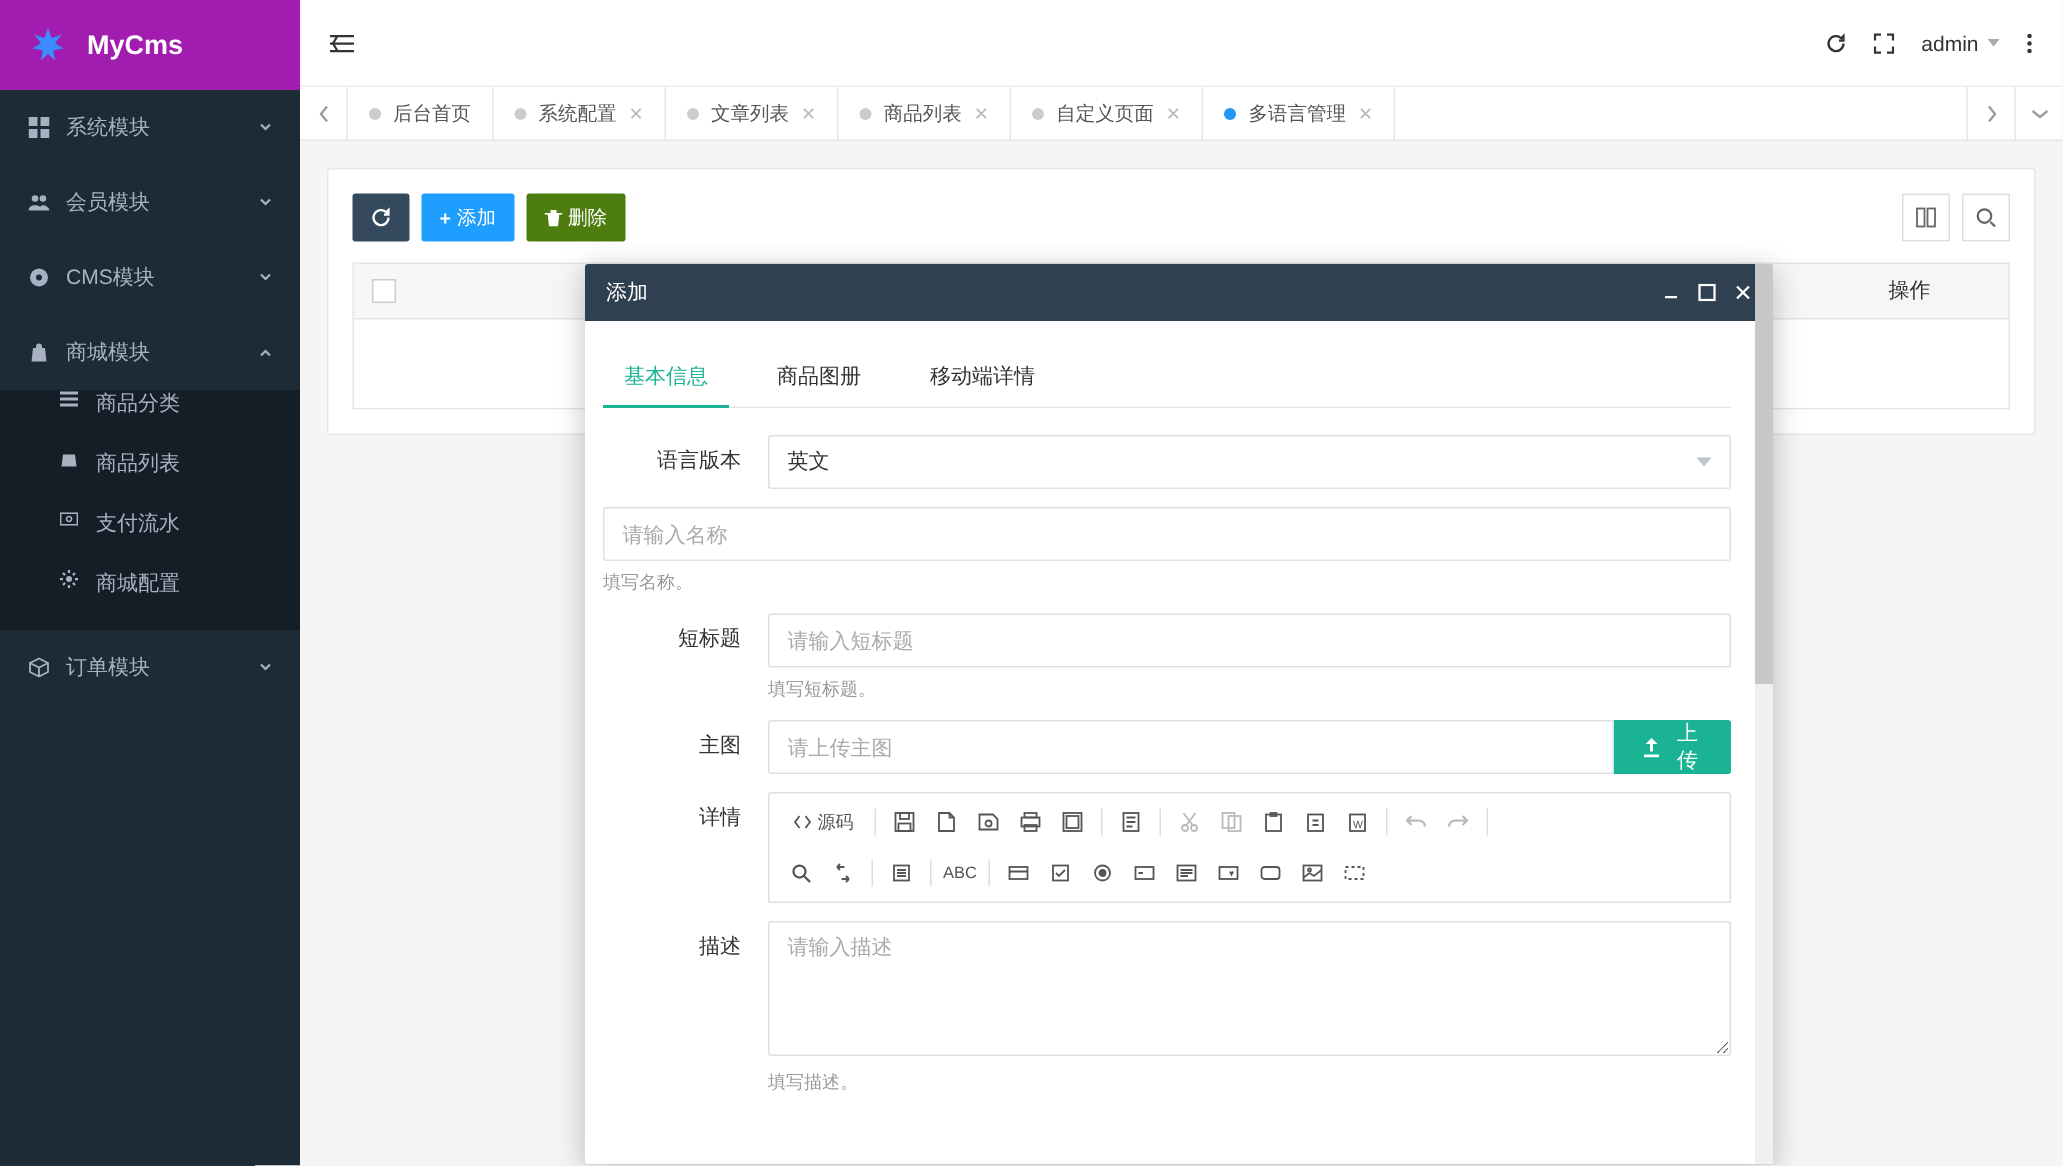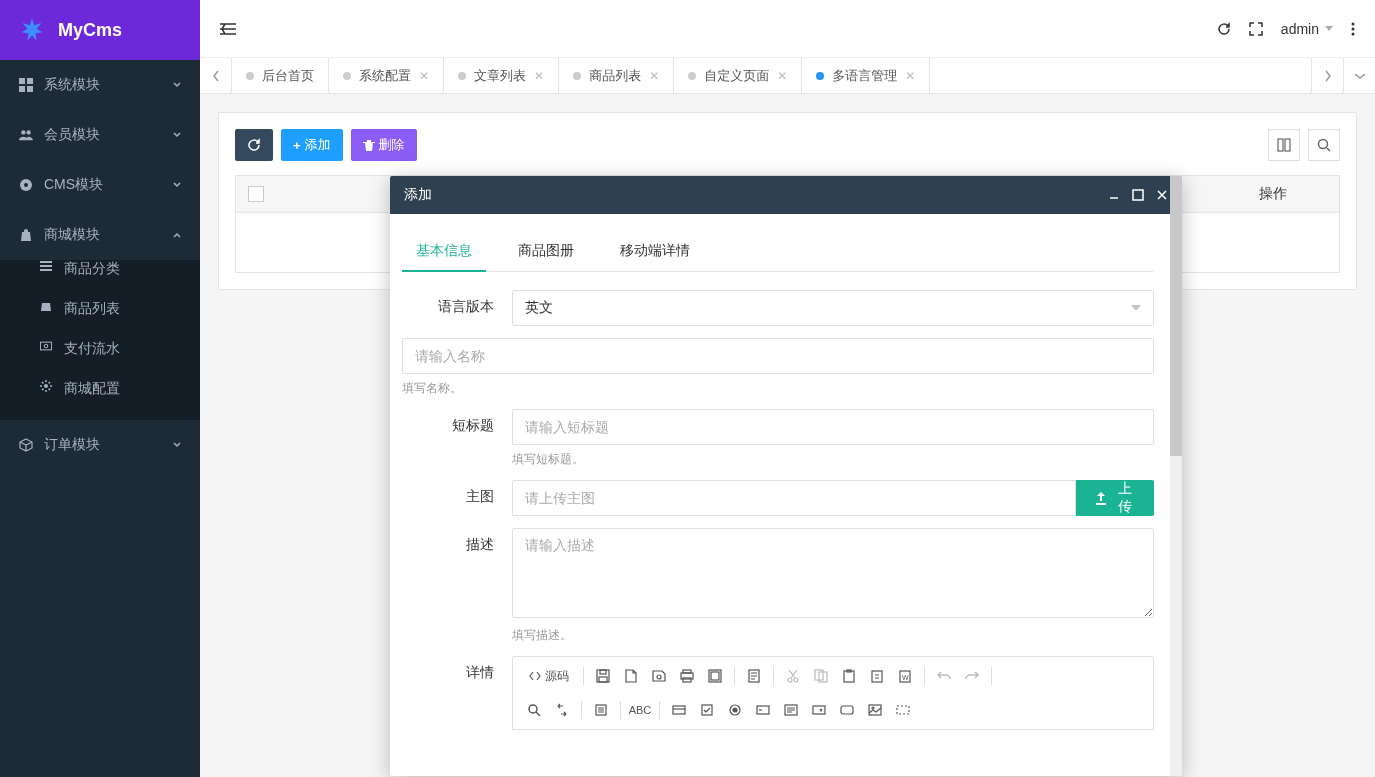--- a/index.html
+++ b/index.html
@@ -1,20 +1,20 @@
 <!DOCTYPE html>
 <html><head>
 <meta charset="utf-8">
 <style>
 * { margin: 0; padding: 0; box-sizing: border-box; }
 body { font-family: -apple-system, BlinkMacSystemFont, "Segoe UI", "Microsoft YaHei", sans-serif; font-size: 14px; color: #333; background: #f5f5f5; width: 1375px; height: 777px; overflow: hidden; position: relative; }
 
 
 .sidebar { width: 200px; height: 777px; background: #1c2b36; color: #fff; float: left; }
-.logo-area { height: 60px; display: flex; align-items: center; padding-left: 18px; background: #6d28d9; }
+.logo-area { height: 60px; display: flex; align-items: center; padding-left: 18px; background: #a21caf; }
 .logo-icon { width: 28px; height: 28px; margin-right: 12px; color: #3b8cff; }
 .logo-text { font-size: 18px; font-weight: 600; color: #fff; }
 .nav-item { height: 50px; display: flex; align-items: center; padding: 0 18px; color: #a7b1c2; cursor: pointer; position: relative; }
 .nav-item.expanded { background: #1c2b36; }
 .nav-icon { width: 16px; margin-right: 10px; display: inline-flex; justify-content: center; }
 .nav-label { flex: 1; }
 .nav-chevron { font-size: 12px; color: #a7b1c2; }
 .sub-nav { background: #131e26; }
 .sub-item { height: 40px; display: flex; align-items: flex-start; padding-left: 38px; color: #a7b1c2; cursor: pointer; }
 .sub-icon { width: 16px; margin-right: 10px; display: inline-flex; justify-content: center; font-size: 12px; }
@@ -38,21 +38,21 @@
 .tab.active .tab-dot { background: #2196f3; }
 .tab-close { margin-left: 8px; color: #bbb; font-size: 12px; cursor: pointer; }
 
 
 .content { flex: 1; padding: 18px; position: relative; }
 .panel { background: #fff; border: 1px solid #e5e5e5; border-radius: 2px; padding: 16px; }
 .toolbar { display: flex; align-items: center; }
 .btn { height: 32px; padding: 0 12px; border: none; border-radius: 2px; cursor: pointer; font-size: 13px; display: inline-flex; align-items: center; margin-right: 8px; color: #fff; }
 .btn-dark { background: #34495e; }
 .btn-blue { background: #1e9fff; }
-.btn-red { background: #8b5cf6; }
+.btn-red { background: #4d7c0f; }
 .toolbar-spacer { flex: 1; }
 .tool-icon-btn { width: 32px; height: 32px; border: 1px solid #ddd; background: #fff; display: inline-flex; align-items: center; justify-content: center; margin-left: 8px; cursor: pointer; color: #666; }
 .table-head { margin-top: 14px; height: 38px; background: #f6f6f6; border: 1px solid #e5e5e5; display: flex; align-items: center; padding: 0 12px; }
 .table-check { width: 16px; height: 16px; border: 1px solid #ccc; background: #fff; cursor: pointer; }
 .table-body { height: 60px; border: 1px solid #e5e5e5; border-top: none; }
 
 
 .modal { position: absolute; left: 390px; top: 176px; width: 792px; height: 600px; background: #fff; box-shadow: 0 4px 20px rgba(0,0,0,0.25); border-radius: 2px; display: flex; flex-direction: column; overflow: hidden; }
 .modal-head { height: 38px; background: #2f4050; color: #fff; display: flex; align-items: center; padding: 0 14px; font-size: 14px; }
 .modal-head-spacer { flex: 1; }
@@ -402,28 +402,20 @@
                   <path d="M7 1l4 4H8v5H6V5H3z M2 12h10v2H2z"></path>
                 </svg>
               </span>
             <span>上传</span>
           </button>
         </div>
       </div>
     </div>
 
     <div class="form-row">
-      <div class="form-label">描述</div>
-      <div class="form-field">
-        <textarea class="form-textarea" placeholder="请输入描述" style=""></textarea>
-        <div class="form-hint">填写描述。</div>
-      </div>
-    </div>
-
-    <div class="form-row">
       <div class="form-label">详情</div>
       <div class="form-field">
         <div class="editor-toolbar">
           <span class="ed-src">
               <span style="margin-right:4px">
                 <svg width="12" height="12" viewBox="0 0 12 12" fill="none" stroke="#555" stroke-width="1.2">
                   <path d="M4 2L1 6l3 4M8 2l3 4-3 4"></path>
                 </svg>
               </span>
               <span>源码</span>
@@ -585,17 +577,25 @@
             </span>
           <span class="ed-btn">
               <svg width="14" height="10" viewBox="0 0 14 10" fill="none" stroke="#555" stroke-width="1.2" stroke-dasharray="2">
                 <rect x="1" y="1" width="12" height="8"></rect>
               </svg>
             </span>
         </div>
       </div>
     </div>
 
+    <div class="form-row">
+      <div class="form-label">描述</div>
+      <div class="form-field">
+        <textarea class="form-textarea" placeholder="请输入描述" style=""></textarea>
+        <div class="form-hint">填写描述。</div>
+      </div>
+    </div>
+
   </div>
   <div class="modal-scroll">
       <div class="modal-scroll-thumb"></div>
     </div>
 </div>
 
 </body></html>

